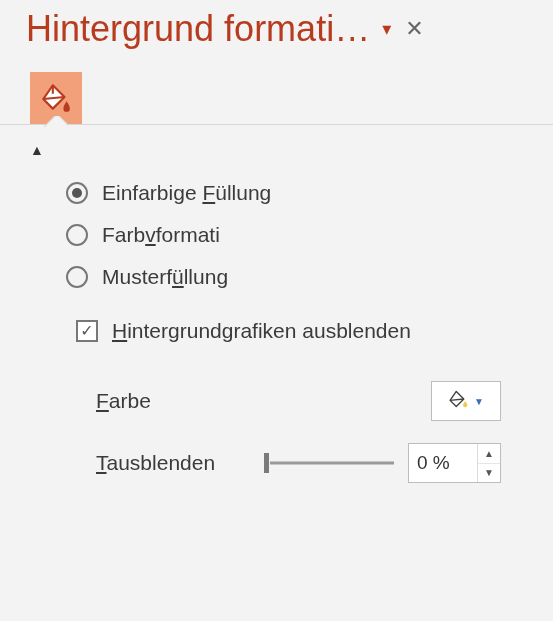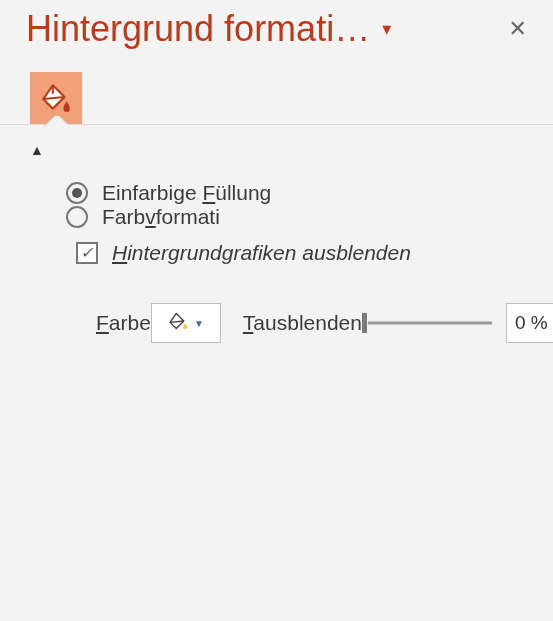--- a/index.html
+++ b/index.html
@@ -11,23 +11,22 @@
     color: #444;
     font-size: 20px;
     overflow: hidden;
   }
 
   .pane { position: relative; width: 100%; height: 100%; padding: 8px 0 0 0; }
 
   .header {
     display: flex;
     align-items: center;
-    justify-content: space-between;
+    justify-content: flex-start;
     padding: 0 18px 12px 26px;
-    gap: 44px;
   }
   .title-wrap { display: flex; align-items: center; gap: 6px; }
   .title {
     color: #b83b1d;
     font-size: 36px;
     font-weight: 400;
     white-space: nowrap;
     overflow: hidden;
     text-overflow: ellipsis;
     max-width: 420px;
@@ -71,56 +70,55 @@
     background: #f3f3f3;
     border: 1px solid #d8d8d8;
     transform: rotate(45deg);
   }
 
   .section { padding: 18px 26px 0 30px; }
   .section-header { display: flex; align-items: center; gap: 8px; cursor: pointer; }
   .collapse-arrow { font-size: 14px; color: #333; transform: translateY(-1px); }
   .section-title { color: #b83b1d; font-weight: 700; font-size: 20px; }
 
-  .options { padding: 22px 0 0 36px; display: flex; flex-direction: column; }
+  .options { padding: 22px 0 0 36px; display: flex; flex-direction: column; gap: 18px; }
   .radio-row { display: flex; align-items: center; gap: 14px; cursor: pointer; }
   .radio {
     width: 22px; height: 22px; border: 2px solid #777; border-radius: 50%;
     display: inline-flex; align-items: center; justify-content: center;
     flex: 0 0 22px;
   }
   .radio.checked::after {
     content: ""; width: 10px; height: 10px; border-radius: 50%; background: #555;
   }
   .opt-label { font-size: 21px; color: #3b3b3b; }
   .ul1 { text-decoration: underline; }
 
   .check-row {
     display: flex; align-items: center; gap: 14px;
     padding: 8px 10px;
     cursor: pointer;
-    font-style: italic;
   }
   .checkbox {
     width: 22px; height: 22px; border: 2px solid #777;
     display: inline-flex; align-items: center; justify-content: center;
     flex: 0 0 22px; background: #fff;
   }
   .checkbox.checked::after {
     content: "✓"; font-size: 16px; color: #555; line-height: 1;
   }
   .highlight-box {
     border: 4px solid #e6a११;
     border-color: #e6a411;
     border-radius: 4px;
     padding: 4px 6px;
     margin: 0 -6px;
   }
 
-  .controls { padding: 26px 26px 0 66px; display: flex; flex-direction: row; gap: 22px; }
+  .controls { padding: 26px 26px 0 66px; display: flex; flex-direction: column; gap: 22px; }
   .control-row { display: flex; align-items: center; justify-content: space-between; }
   .control-label { font-size: 21px; color: #3b3b3b; }
 
   .color-btn {
     width: 70px; height: 40px;
     background: #fff; border: 1px solid #bdbdbd;
     display: flex; align-items: center; justify-content: center; gap: 4px;
     cursor: pointer;
   }
   .color-btn svg { width: 22px; height: 22px; }
@@ -199,20 +197,24 @@
         <span class="radio checked"></span>
         <span class="opt-label"><span>Einfarbige </span><span class="ul1">F</span><span>üllung</span></span>
       </div>
 
       <div class="radio-row">
         <span class="radio"></span>
         <span class="opt-label"><span>Farb</span><span class="ul1">v</span><span>formati</span></span>
       </div>
 
 
+      <div class="radio-row">
+        <span class="radio"></span>
+        <span class="opt-label"><span>Musterf</span><span class="ul1">ü</span><span>llung</span></span>
+      </div>
 
       <div class="highlight-box">
         <div class="check-row">
           <span class="checkbox checked"></span>
           <span class="opt-label"><span></span><span class="ul1">H</span><span>intergrundgrafiken ausblenden</span></span>
         </div>
       </div>
 
     </div>
 

